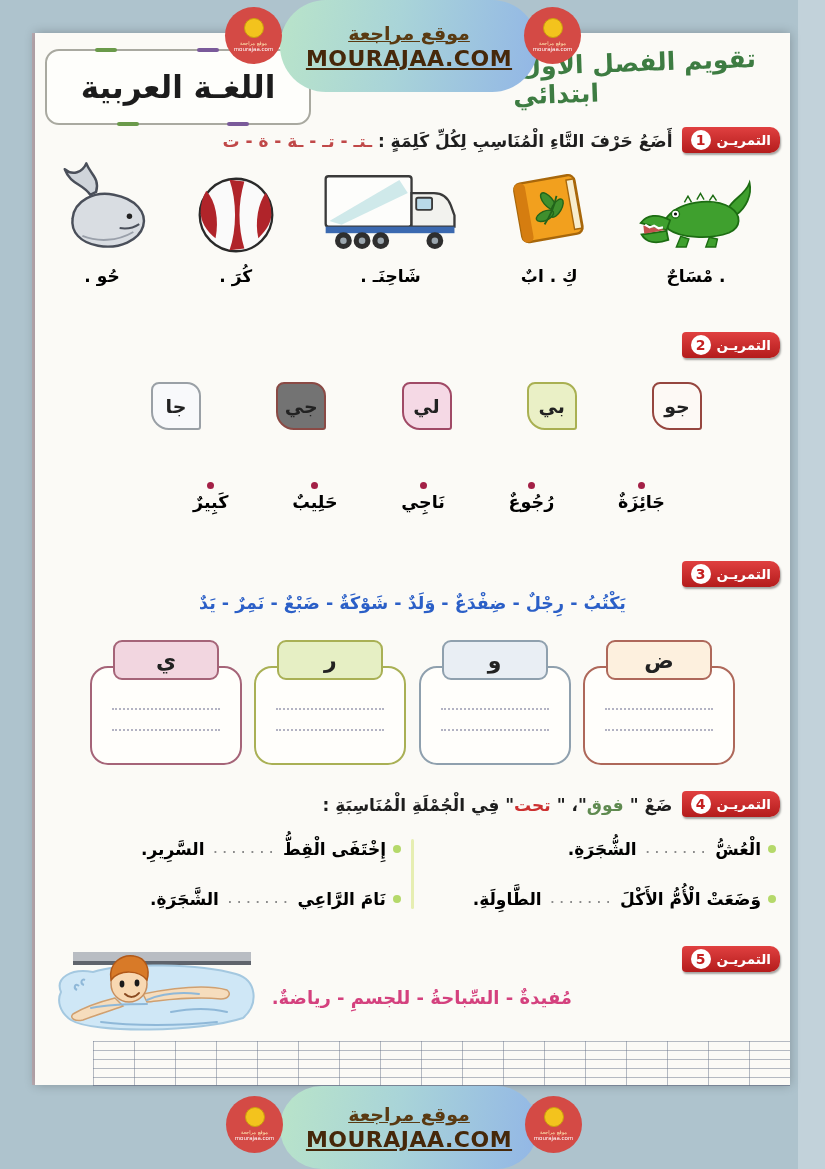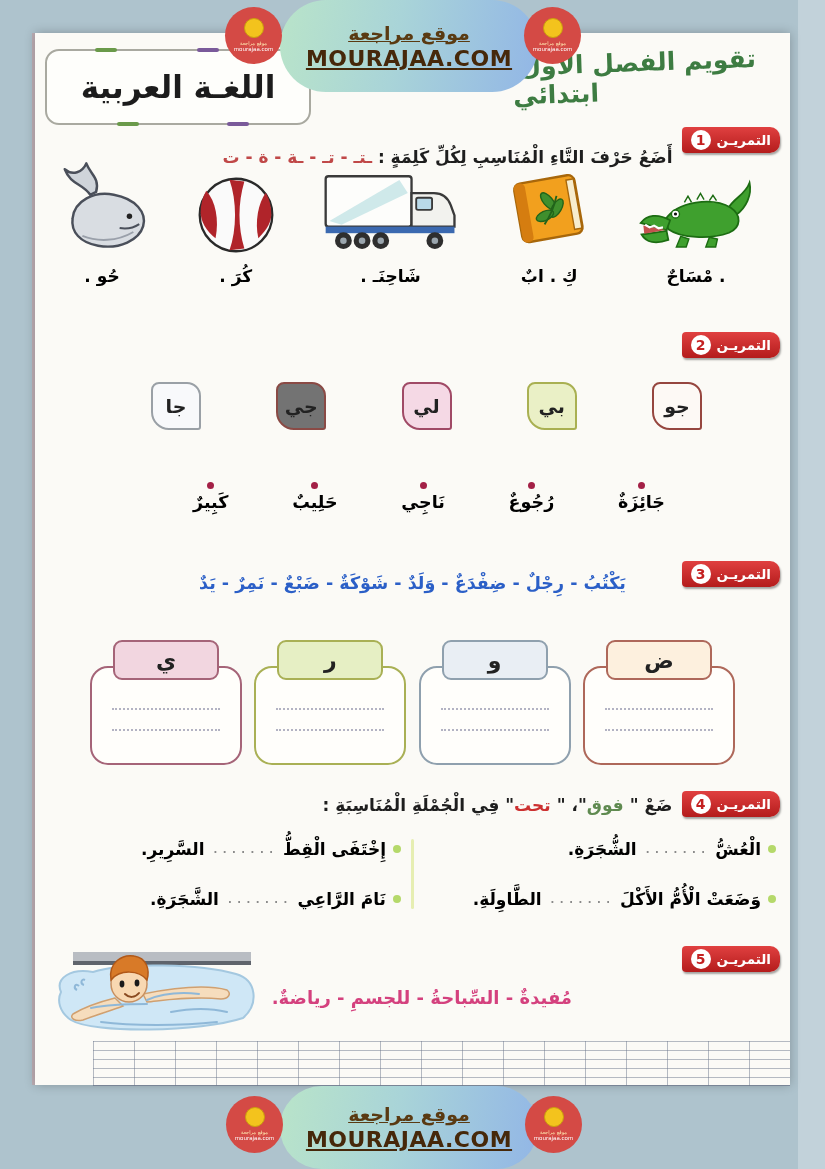--- a/index.html
+++ b/index.html
@@ -165,21 +165,21 @@
     <span class="tick t3"></span>
     <span class="tick t4"></span>
     <span>اللغـة العربية</span>
   </div>
 
   <div class="exheader" style="top:94px;">
     <span class="exbadge">
       <span>التمريـن</span>
       <span class="exnum">1</span>
     </span>
-    <span class="instr" style="width:555px;margin-top:16px;">
+    <span class="instr" style="width:555px;">
       <span>أَضَعُ حَرْفَ التَّاءِ الْمُنَاسِبِ لِكُلِّ كَلِمَةٍ : </span>
       <span class="red-variants">ـتـ - تـ - ـة - ة - ت</span>
     </span>
   </div>
 
   <div class="ex1-media">
     <div class="media-col">
       <svg width="116" height="82" viewBox="0 0 130 90">
         <path d="M100 40 C108 26 120 24 125 10 C128 24 121 38 110 46 Z" fill="#3fa02e" stroke="#1c6c12" stroke-width="2"></path>
         <path d="M30 52 C44 30 84 26 104 38 C116 46 116 60 102 66 C80 74 48 72 34 62 Z" fill="#3fa02e" stroke="#1c6c12" stroke-width="2"></path>
@@ -290,21 +290,21 @@
       <span>كَبِيرٌ</span>
     </div>
   </div>
 
   <div class="exheader" style="top:528px;">
     <span class="exbadge">
       <span>التمريـن</span>
       <span class="exnum">3</span>
     </span>
   </div>
-  <div class="blue-bank" style="top:540px;">يَكْتُبُ - رِجْلٌ - ضِفْدَعٌ - وَلَدٌ - شَوْكَةٌ - ضَبْعٌ - نَمِرٌ - يَدٌ</div>
+  <div class="blue-bank" style="top:560px;">يَكْتُبُ - رِجْلٌ - ضِفْدَعٌ - وَلَدٌ - شَوْكَةٌ - ضَبْعٌ - نَمِرٌ - يَدٌ</div>
 
   <div class="ex3-boxes">
     <div class="lbox c1">
       <div class="tab">ض</div>
       <div class="lbody">
         <div class="dotline"></div>
         <div class="dotline"></div>
       </div>
     </div>
     <div class="lbox c2">

